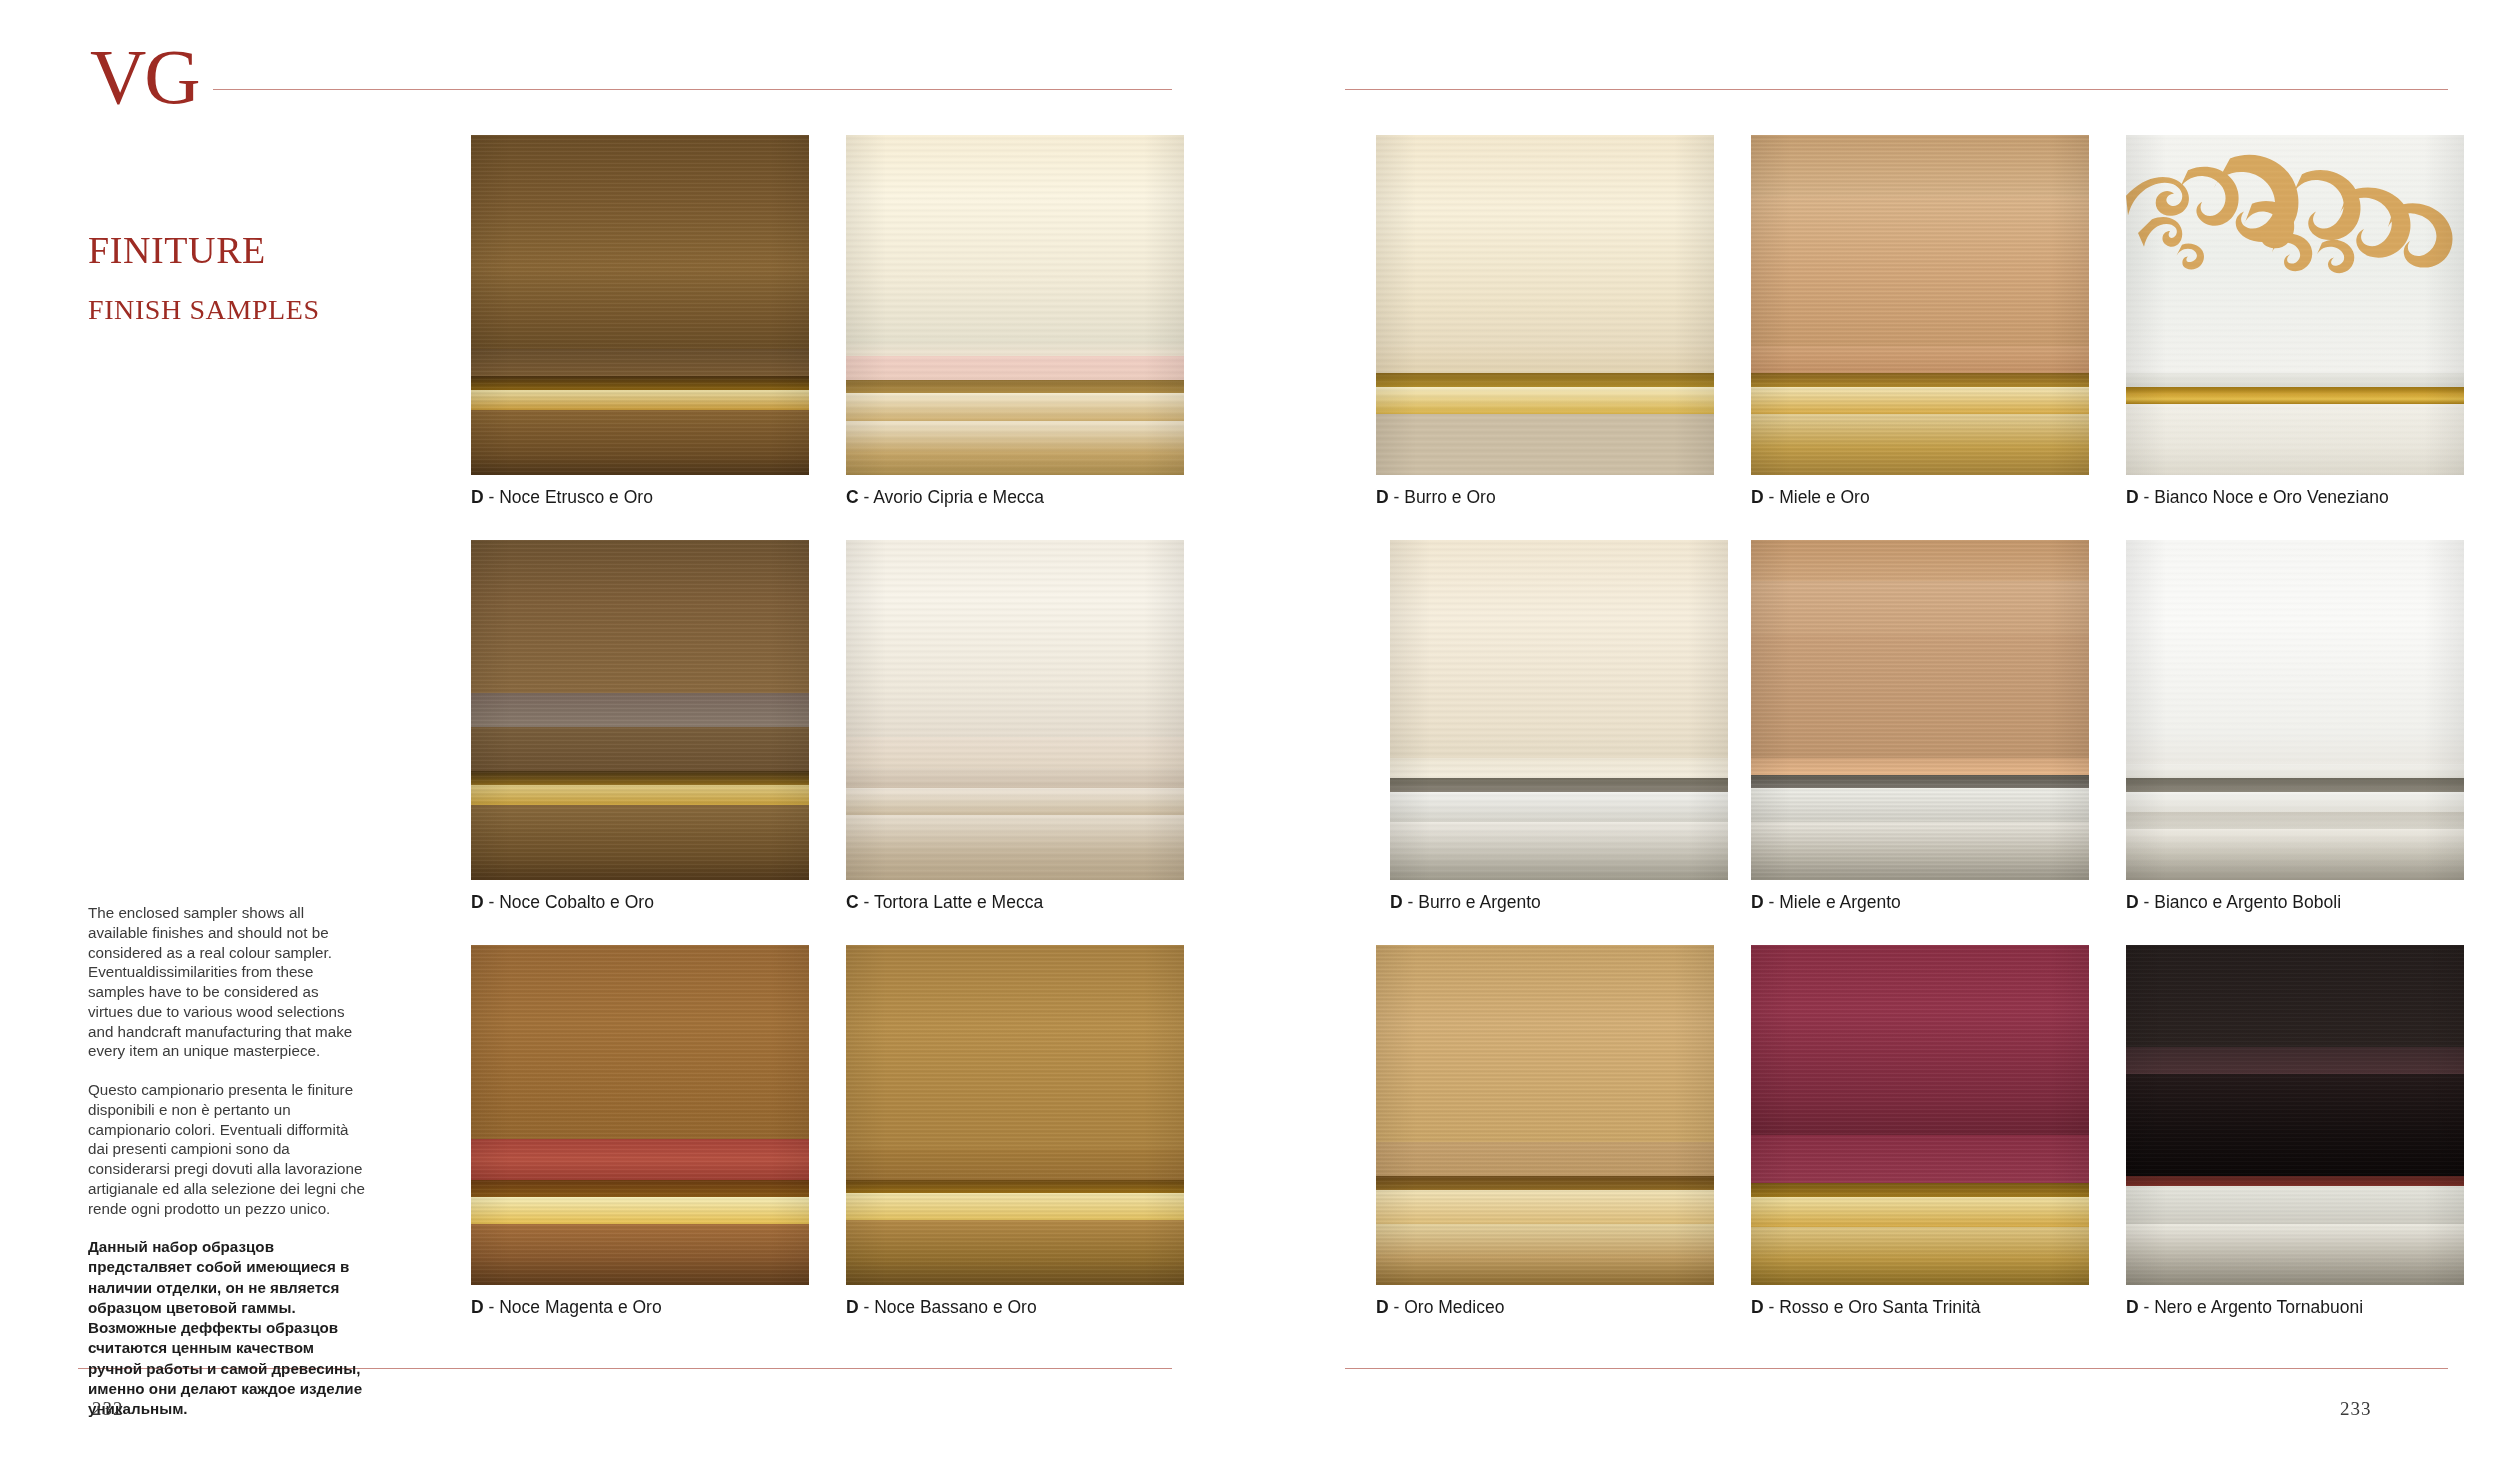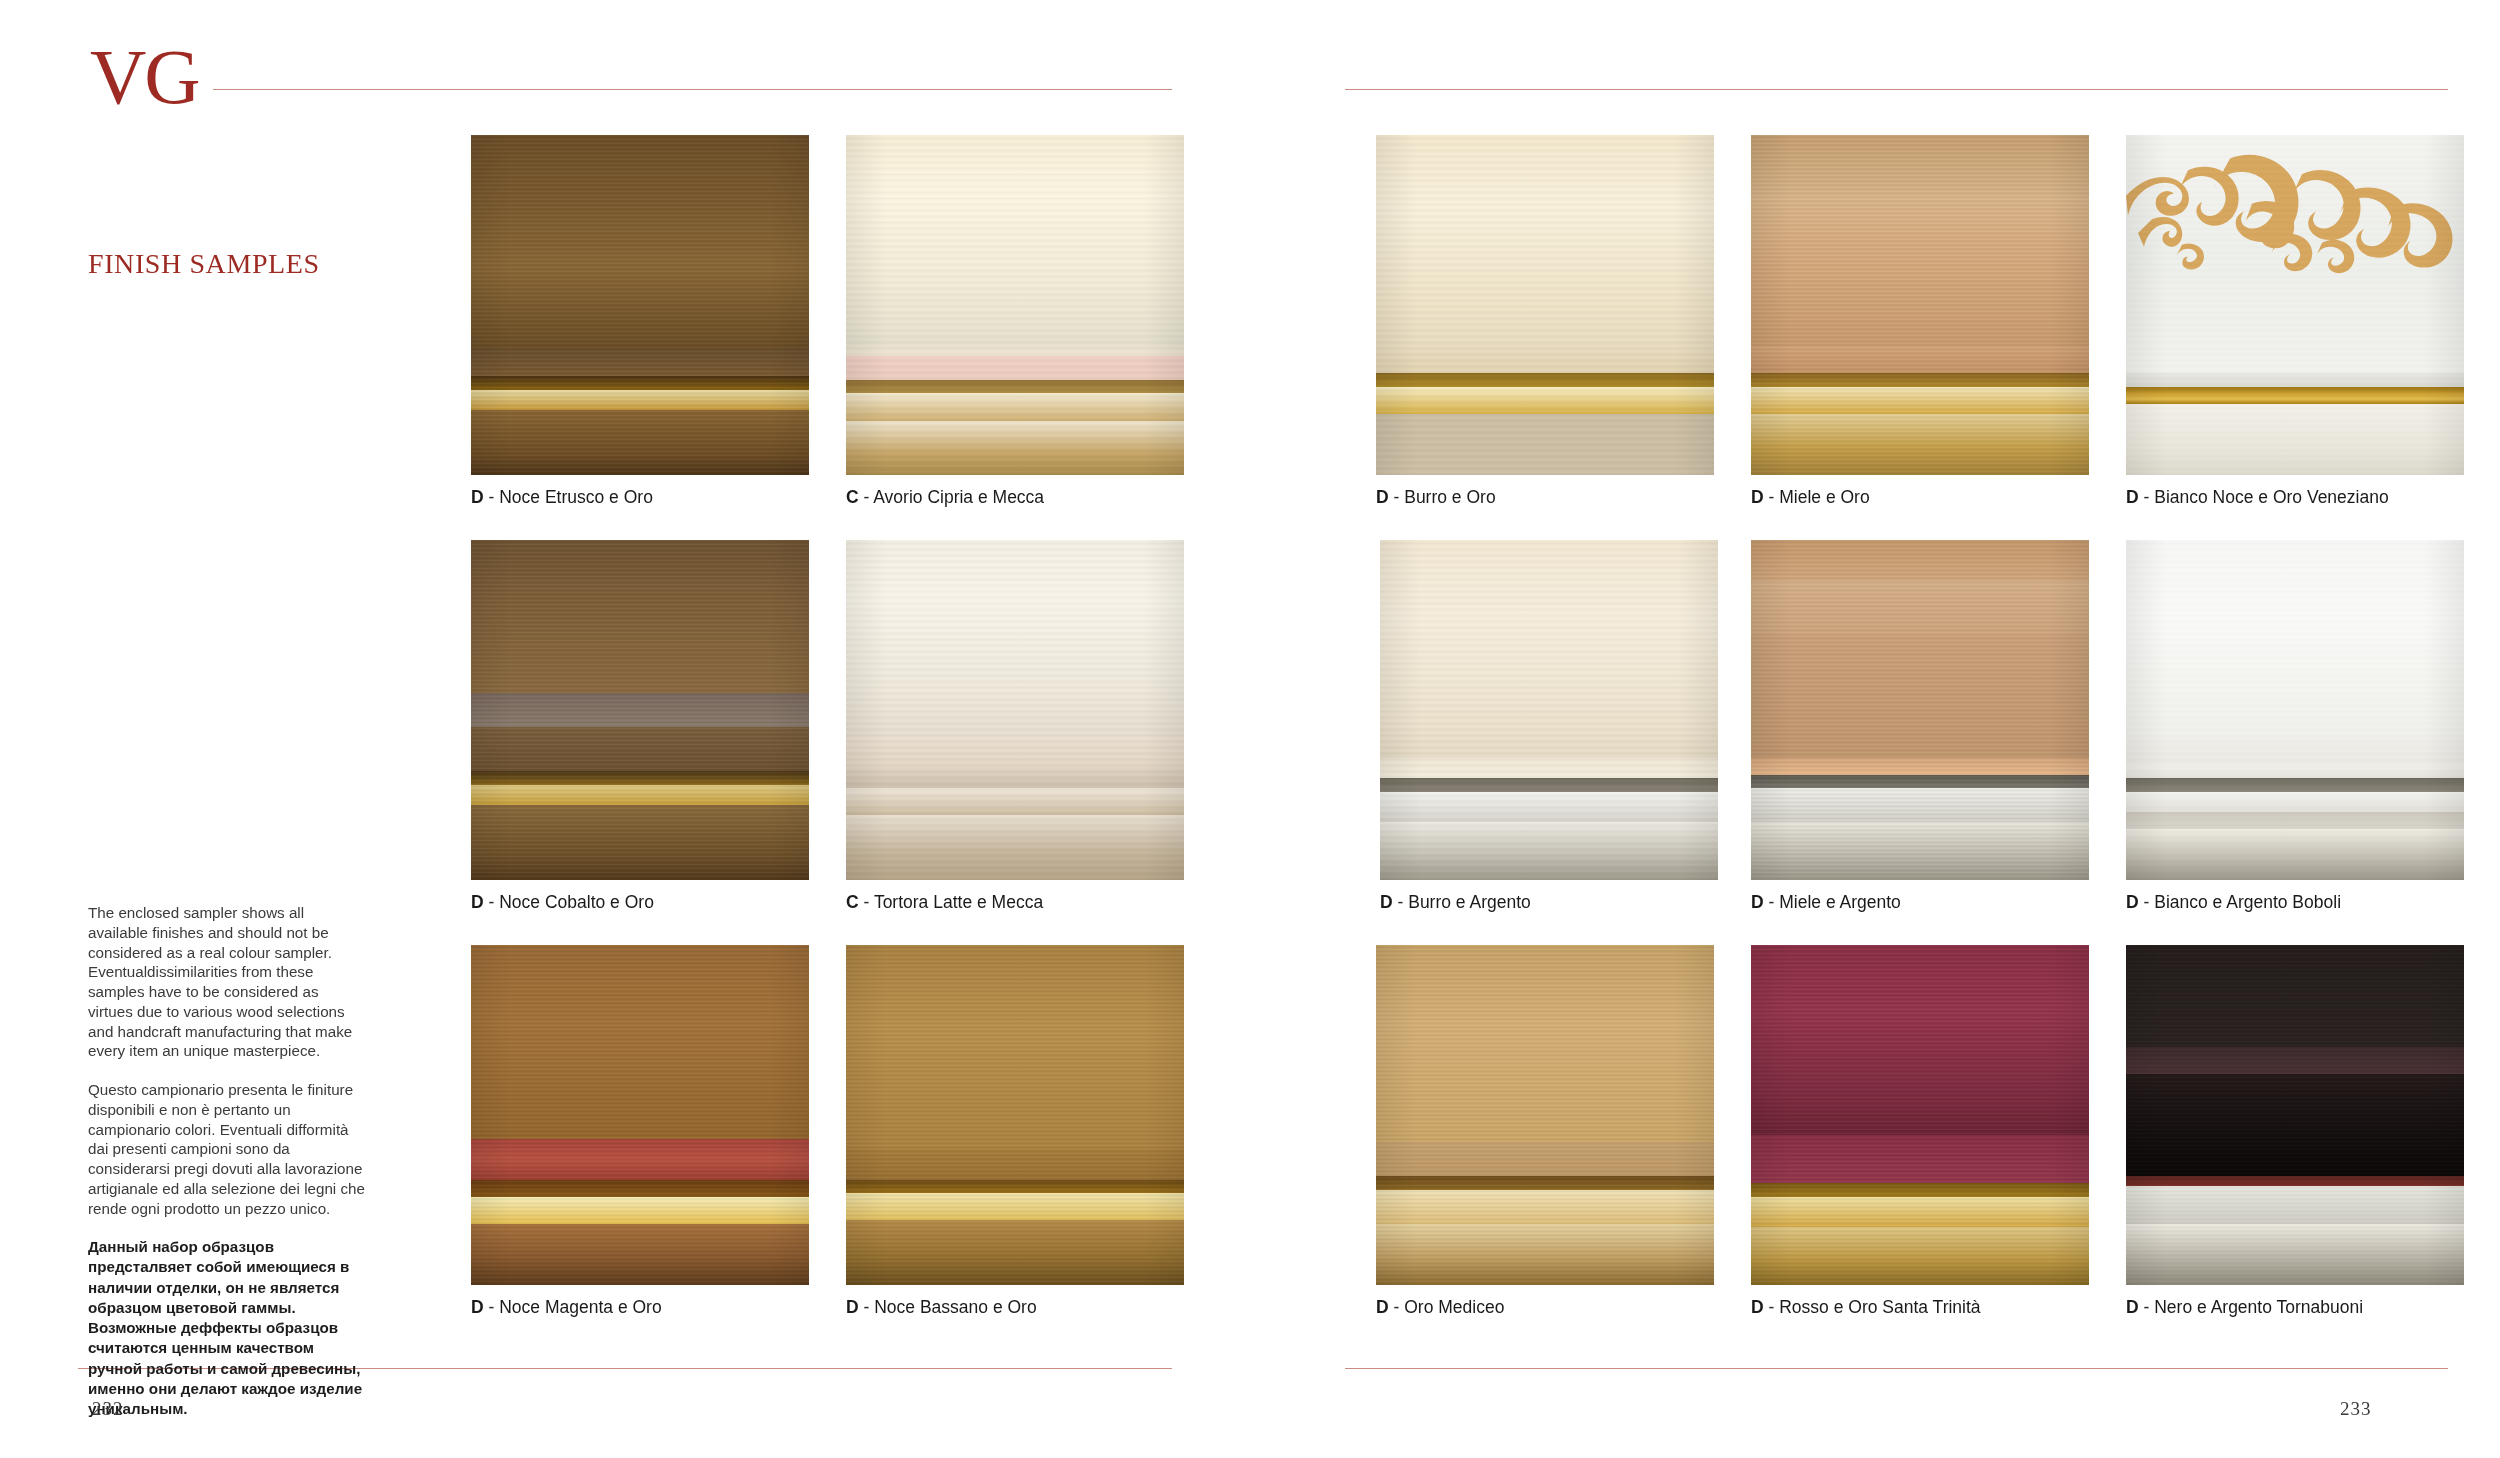--- a/index.html
+++ b/index.html
@@ -117,20 +117,21 @@
   <div class="page page-left">
 
     <div class="logo">
       <span>VG</span>
     </div>
 
     <div class="rule rule-head-l"></div>
     <div class="rule rule-foot-l"></div>
 
     <div class="title-block">
+      <div class="title-2">FINITURE</div>
       <div class="subtitle">FINISH SAMPLES</div>
     </div>
 
     <div class="copy">
       <p>The enclosed sampler shows all available finishes and should not be considered as a real colour sampler. Eventualdissimilarities from these samples have to be considered as virtues due to various wood selections and handcraft manufacturing that make every item an unique masterpiece.</p>
       <p>Questo campionario presenta le finiture disponibili e non è pertanto un campionario colori. Eventuali difformità dai presenti campioni sono da considerarsi pregi dovuti alla lavorazione artigianale ed alla selezione dei legni che rende ogni prodotto un pezzo unico.</p>
       <p class="ru">Данный набор образцов предсталвяет собой имеющиеся в наличии отделки, он не является образцом цветовой гаммы. Возможные деффекты образцов считаются ценным качеством ручной работы и самой древесины, именно они делают каждое изделие уникальным.</p>
     </div>
 
     <div class="grid grid-left">
@@ -311,21 +312,21 @@
         <div class="grain soft" style="opacity:.55;"></div>
           <div class="vig"></div>
       </div>
       <div class="caption">
         <b>D</b>
         <span class="dash">-</span>
         <span>Bianco Noce e Oro Veneziano</span>
       </div>
     </div>
 
-    <div class="cell" style="left:4px;top:405px;border-radius:23px;">
+    <div class="cell" style="left:14px;top:405px;border-radius:23px;">
       <div class="swatch">
         <div class="layer" style="top:0;height:64%;background:linear-gradient(to bottom,#f2e8d3,#f6eedd 35%,#ece2cd 85%,#e6dcc6);"></div>
         <div class="layer" style="top:64%;height:6%;background:linear-gradient(to bottom,#efe8d6,#f2ecdc);"></div>
         <div class="layer" style="top:70%;height:4%;background:linear-gradient(to bottom,#6f6a5c,#8a8478);"></div>
         <div class="layer" style="top:74%;height:9%;background:linear-gradient(to bottom,#f2f2ee,#d6d4cb);"></div>
         <div class="layer" style="top:83%;height:17%;background:linear-gradient(to bottom,#edeae2,#c6c2b6 55%,#9e9a8c);"></div>
         <div class="grain soft"></div>
           <div class="vig"></div>
       </div>
       <div class="caption">

